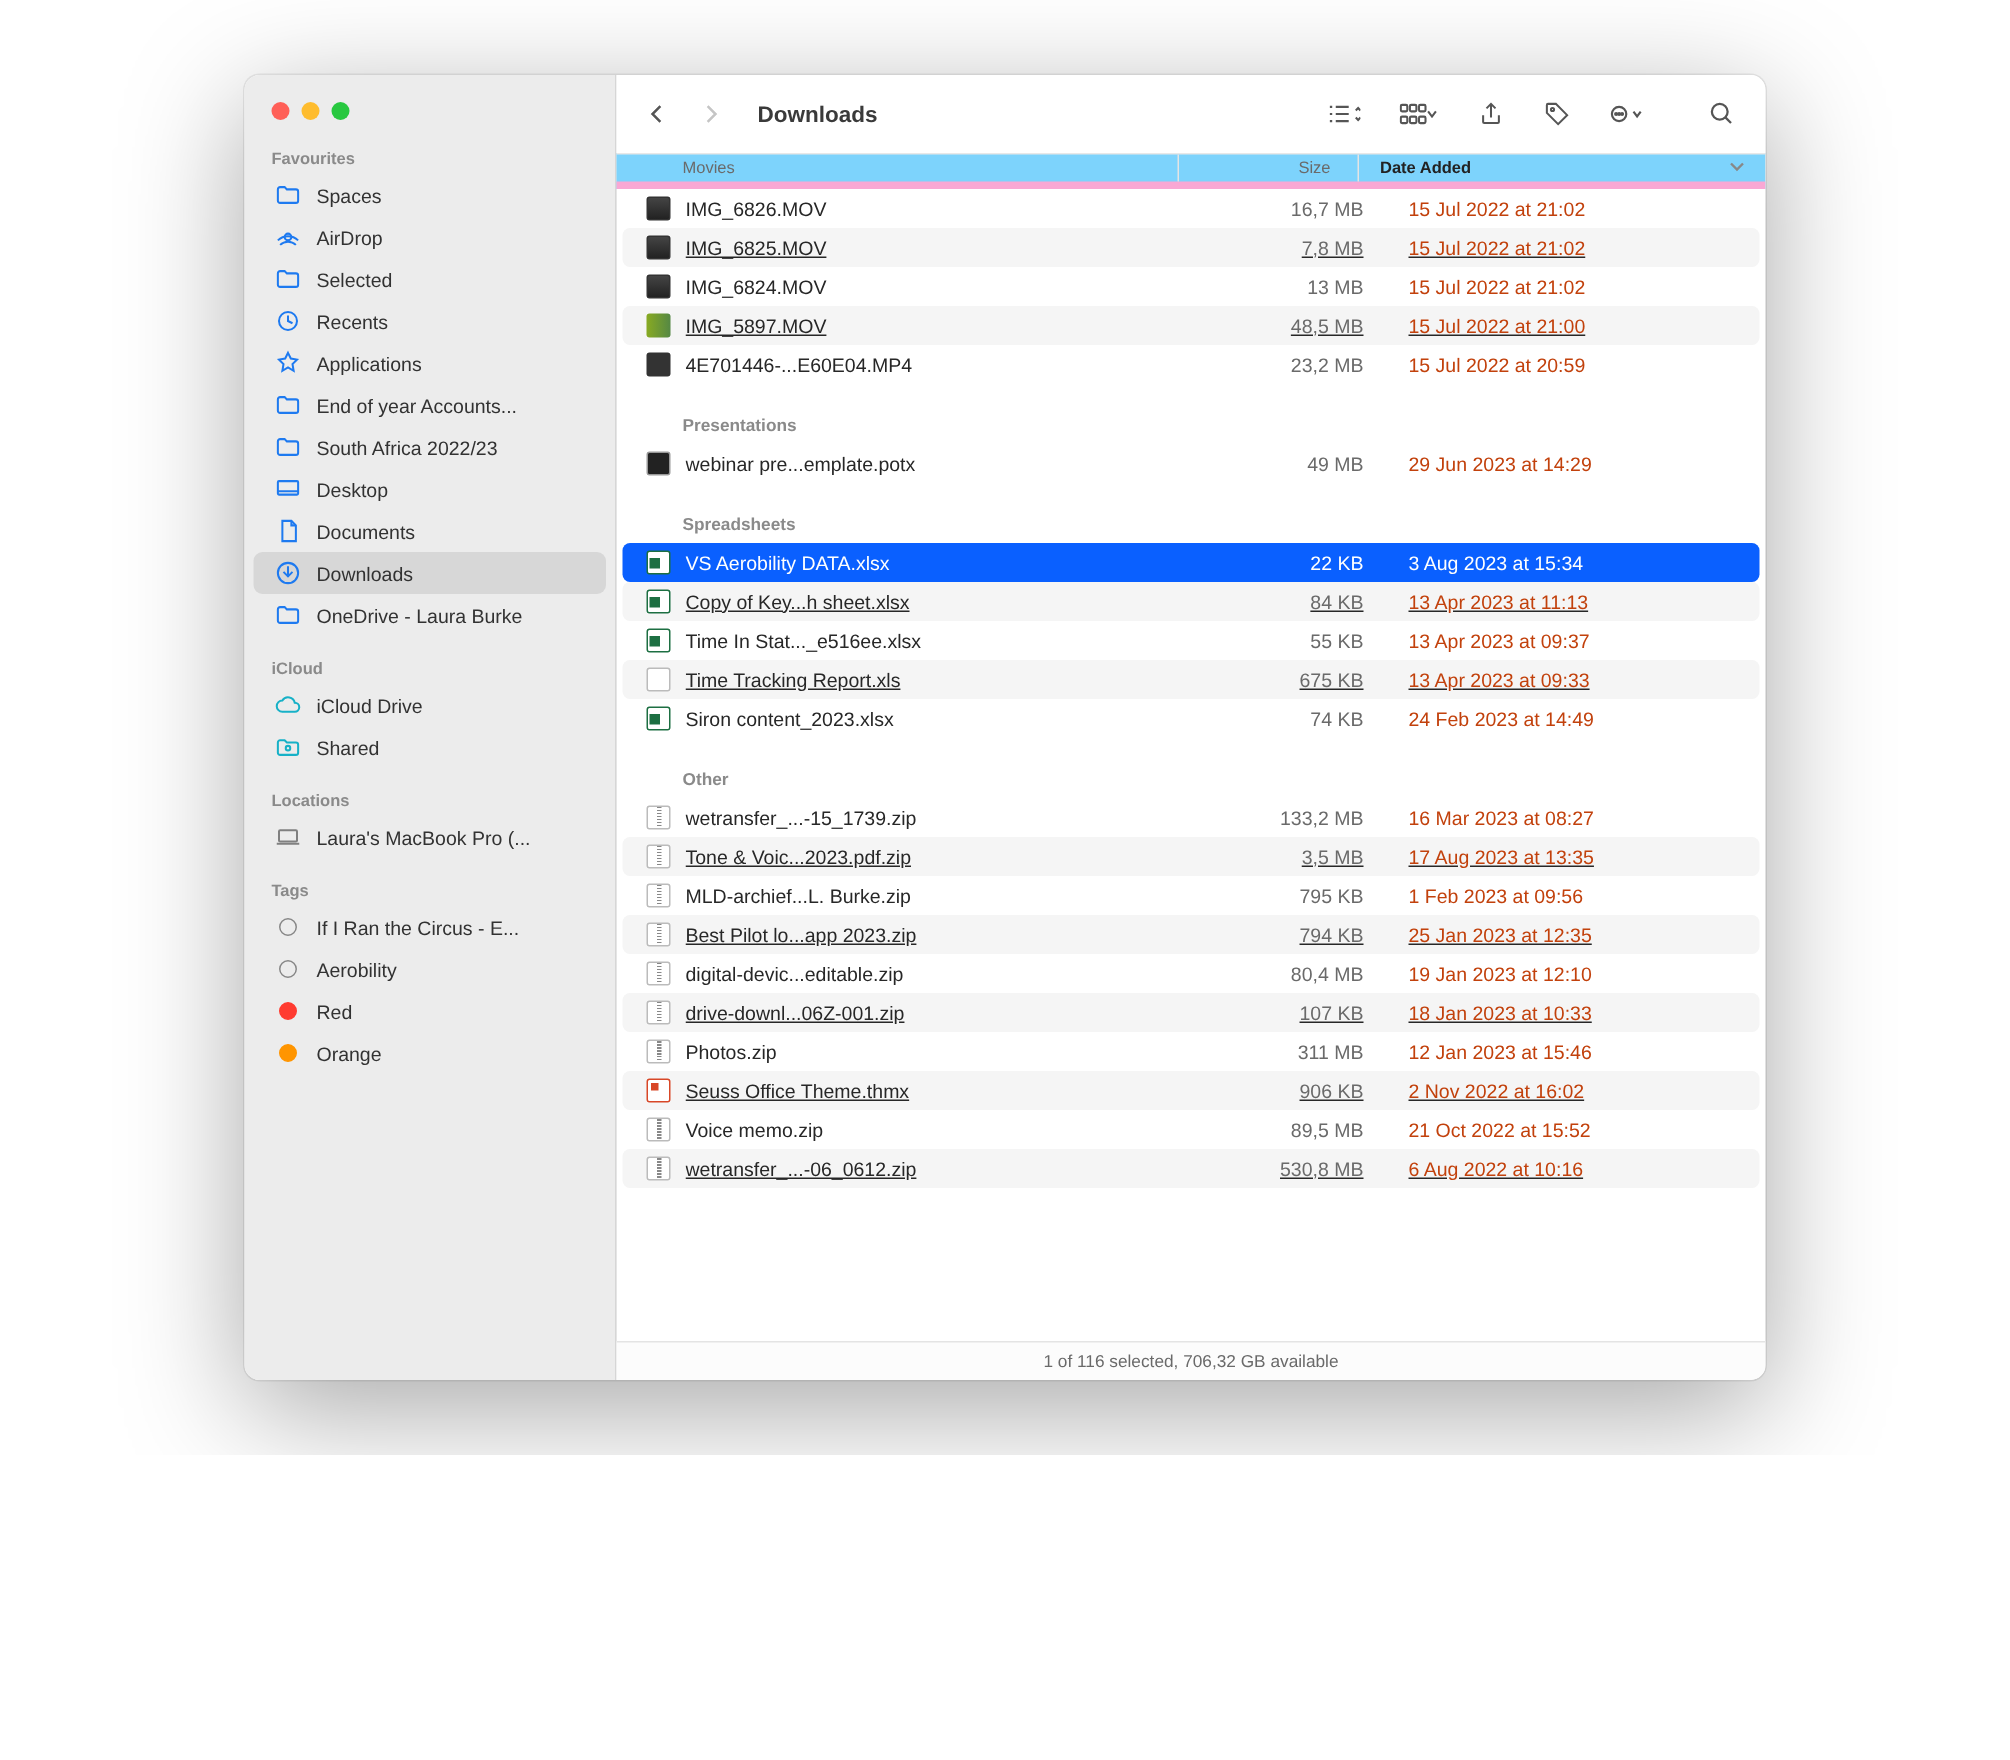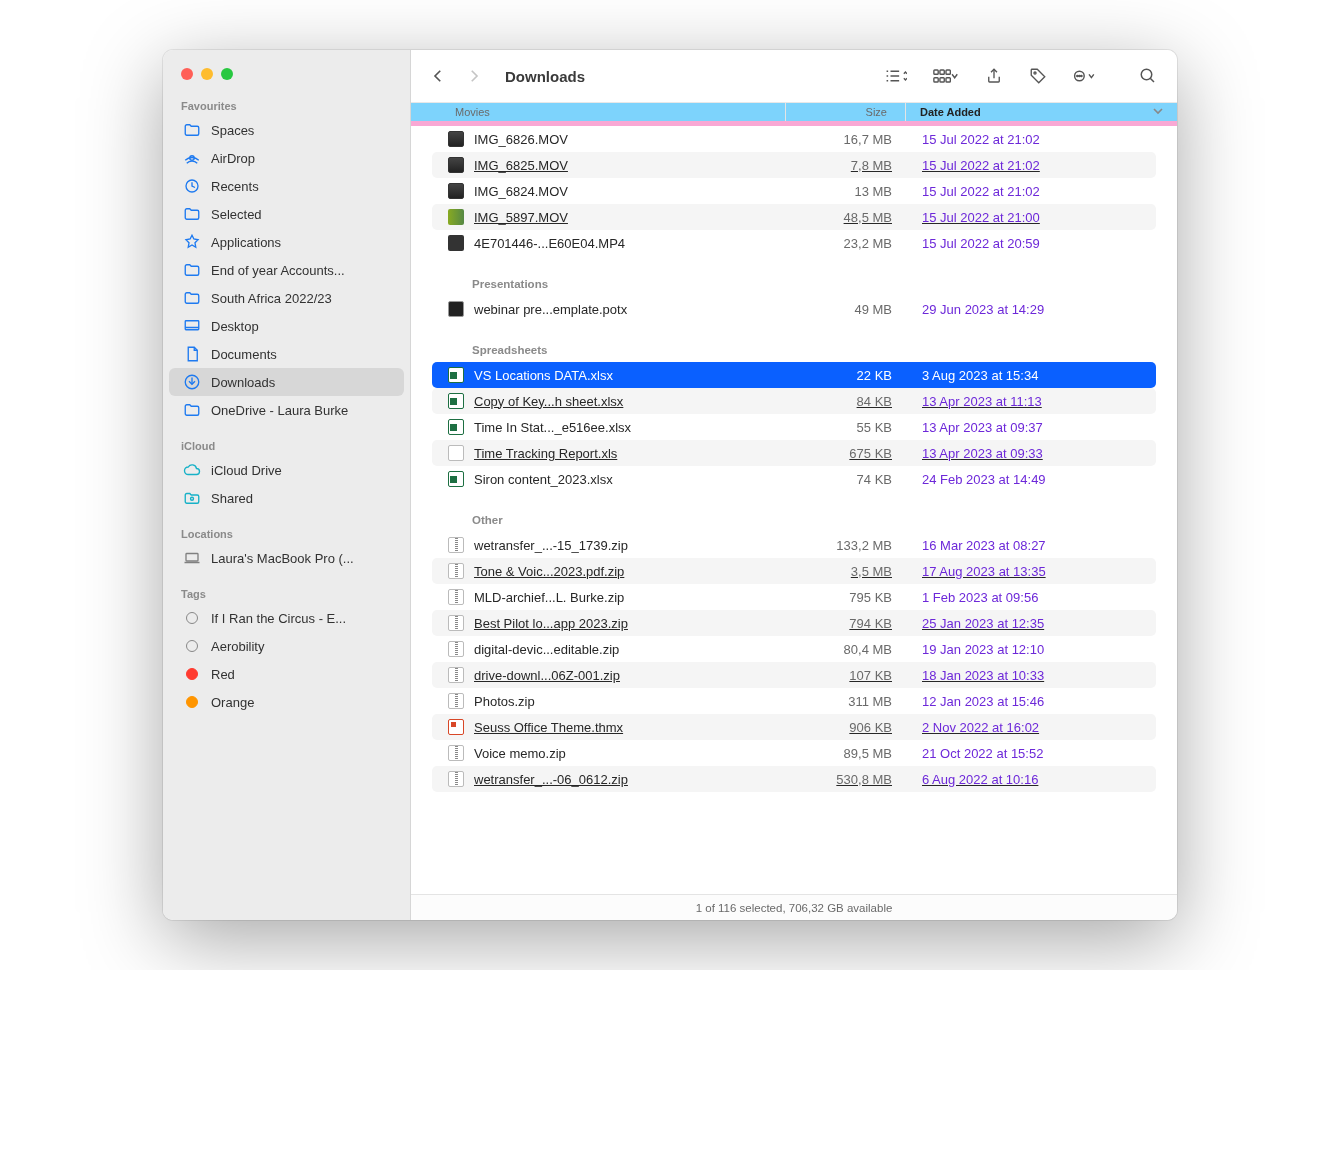--- a/index.html
+++ b/index.html
@@ -87,41 +87,41 @@
   color:#6a6a6a;
   height:24px;
   align-items:center;
   background:#7dd3fc;
 }
 .col-name { flex:1; padding-left:44px; }
 .col-size { width:120px; text-align:right; padding-right:18px; border-left:1px solid #e4e4e4; height:100%; display:flex; align-items:center; justify-content:flex-end;}
 .col-date { width:272px; padding-left:14px; border-left:1px solid #e4e4e4; height:100%; display:flex; align-items:center; font-weight:600; color:#222; position:relative;}
 .col-date .chev { position:absolute; right:14px; color:#888; }
 
-.listing { flex:1; overflow:auto; padding: 0 21px; }
+.listing { flex:1; overflow:auto; padding: 0 4px; }
 .group-header {
   font-size: 11.5px;
   font-weight: 600;
   color: #8a8a8a;
   padding: 22px 0 6px 40px;
 }
 .row {
   display:flex;
   align-items:center;
   height:26px;
   border-radius:5px;
   font-size:13px;
 }
 .row.striped { background:#f5f5f5;text-decoration:underline; }
 .row.selected { background:#0a60ff; color:#fff; }
 .row.selected .r-size, .row.selected .r-date { color:#fff; }
 .r-icon { width:20px; height:20px; margin-left:14px; margin-right:8px; flex-shrink:0; display:flex; align-items:center; justify-content:center; }
 .r-name { flex:1; white-space:nowrap; overflow:hidden; text-overflow:ellipsis; }
 .r-size { width:116px; text-align:right; color:#6a6a6a; font-variant-numeric: tabular-nums; padding-right:16px;}
-.r-date { width:248px; color:#6d28d9; padding-left:14px; }
+.r-date { width:248px; color:#c2410c; padding-left:14px; }
 
 .statusbar {
   height:26px;
   border-top:1px solid #e4e4e4;
   font-size:11.5px;
   color:#6a6a6a;
   display:flex;
   align-items:center;
   justify-content:center;
   background:#fcfcfc;
@@ -168,33 +168,33 @@
               <circle cx="12" cy="12" r="3"></circle>
               <path d="M5 19a10 10 0 0 1 14 0"></path>
               <path d="M3 15a13 13 0 0 1 18 0"></path>
             </svg>
           </span>
           <span>AirDrop</span>
         </div>
         <div class="sb-item">
           <span class="sb-icon">
             <svg viewBox="0 0 24 24" fill="none" stroke="#1e7af0" stroke-width="1.8">
+              <path d="M3 7a2 2 0 0 1 2-2h4l2 2h8a2 2 0 0 1 2 2v8a2 2 0 0 1-2 2H5a2 2 0 0 1-2-2V7z"></path>
+            </svg>
+          </span>
+          <span>Selected</span>
+        </div>
+        <div class="sb-item">
+          <span class="sb-icon">
+            <svg viewBox="0 0 24 24" fill="none" stroke="#1e7af0" stroke-width="1.8">
               <circle cx="12" cy="12" r="8"></circle>
               <polyline points="12 7 12 12 16 14"></polyline>
             </svg>
           </span>
           <span>Recents</span>
-        </div>
-        <div class="sb-item">
-          <span class="sb-icon">
-            <svg viewBox="0 0 24 24" fill="none" stroke="#1e7af0" stroke-width="1.8">
-              <path d="M3 7a2 2 0 0 1 2-2h4l2 2h8a2 2 0 0 1 2 2v8a2 2 0 0 1-2 2H5a2 2 0 0 1-2-2V7z"></path>
-            </svg>
-          </span>
-          <span>Selected</span>
         </div>
         <div class="sb-item">
           <span class="sb-icon">
             <svg viewBox="0 0 24 24" fill="none" stroke="#1e7af0" stroke-width="1.8">
               <path d="M12 3l2.5 5L20 9l-4 4 1 6-5-3-5 3 1-6-4-4 5.5-1z"></path>
             </svg>
           </span>
           <span>Applications</span>
         </div>
         <div class="sb-item">
@@ -442,21 +442,21 @@
           </span>
           <span class="r-name">webinar pre...emplate.potx</span>
           <span class="r-size">49 MB</span>
           <span class="r-date">29 Jun 2023 at 14:29</span>
         </div>
         <div class="group-header">Spreadsheets</div>
         <div class="row selected">
           <span class="r-icon">
             <span class="fi fi-xls"></span>
           </span>
-          <span class="r-name">VS Locations DATA.xlsx</span>
+          <span class="r-name">VS Aerobility DATA.xlsx</span>
           <span class="r-size">22 KB</span>
           <span class="r-date">3 Aug 2023 at 15:34</span>
         </div>
         <div class="row striped">
           <span class="r-icon">
             <span class="fi fi-xls"></span>
           </span>
           <span class="r-name">Copy of Key...h sheet.xlsx</span>
           <span class="r-size">84 KB</span>
           <span class="r-date">13 Apr 2023 at 11:13</span>

